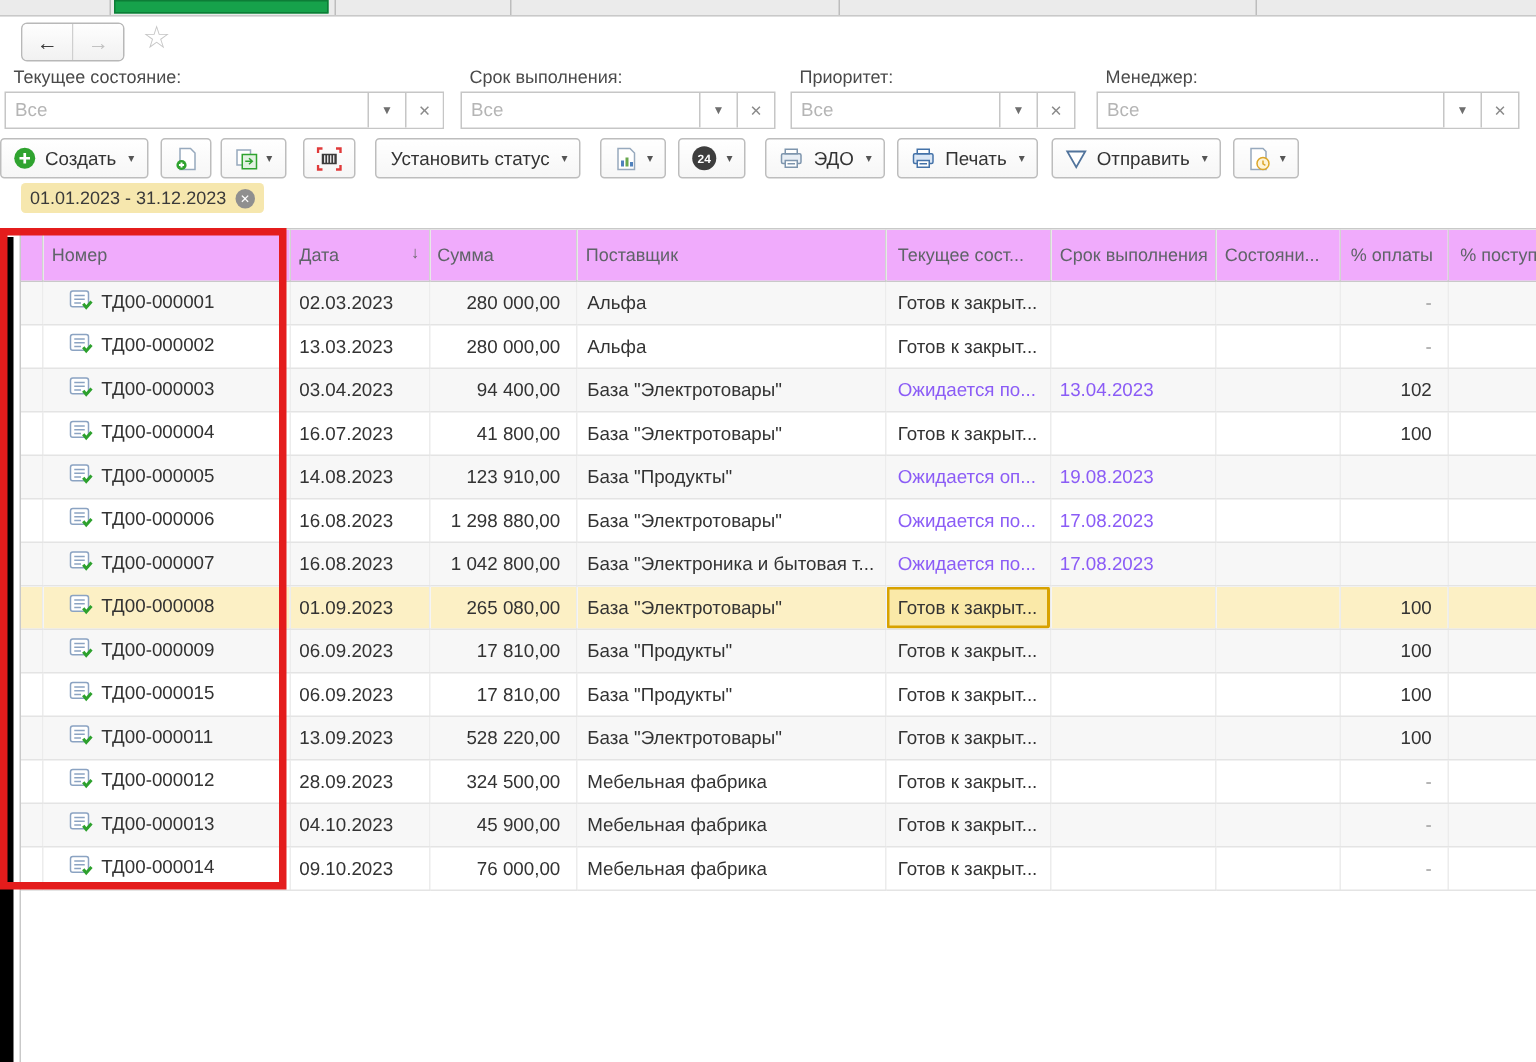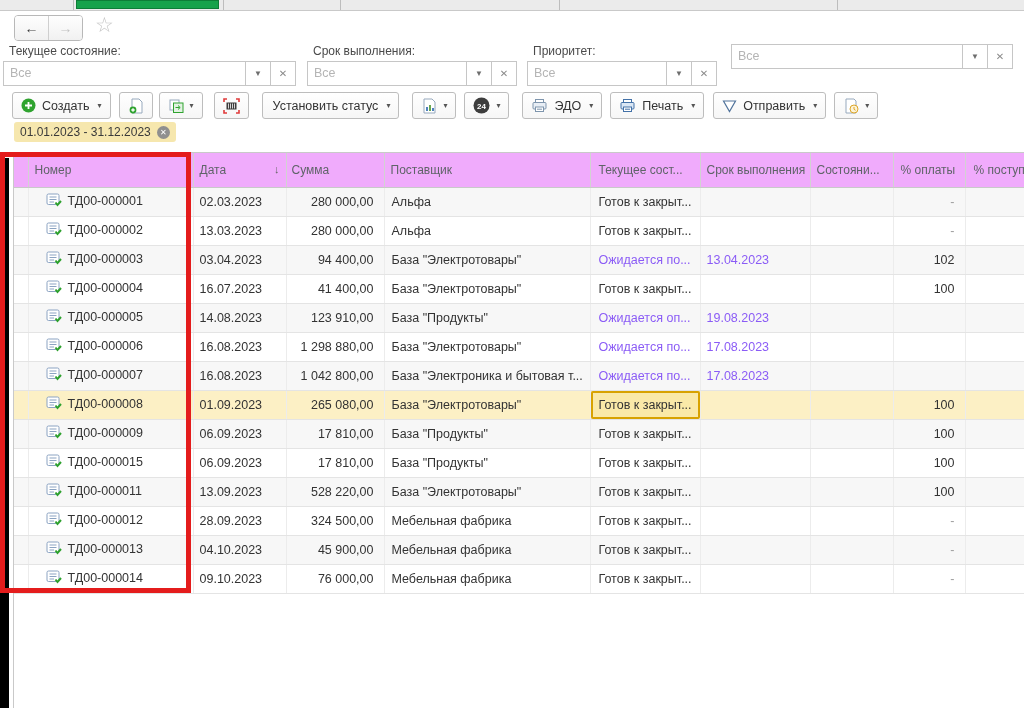--- a/index.html
+++ b/index.html
@@ -26,21 +26,21 @@
   .filter .flabel{font-size:12px;color:#4a4a4a;margin:0 0 3px 6px;height:14px;}
   .fbox{height:25px;border:1px solid #c6c6c6;background:#fff;display:flex;align-items:stretch;box-sizing:border-box;}
   .ftext{flex:1;font-size:12.5px;color:#b5b5b5;line-height:23px;padding-left:6px;overflow:hidden;white-space:nowrap;}
   .fbtn{width:24px;border-left:1px solid #c6c6c6;display:flex;align-items:center;justify-content:center;color:#6e6e6e;background:#fff;}
   .fbtn.dd{font-size:8px;}
   .fbtn.clr{font-size:10px;color:#8a8a8a;}
   .f1{width:293px;margin-right:11px;} .f2{width:210px;margin-right:10px;}
   .f3{width:190px;margin-right:14px;} .f4{width:282px;}
 
   
-  #toolbar{position:absolute;left:12px;top:92px;display:flex;align-items:center;}
+  #toolbar{position:absolute;left:0;top:92px;display:flex;align-items:center;}
   .tbtn{height:27px;border:1px solid #bdbdbd;border-radius:3px;background:linear-gradient(#ffffff,#f6f6f6);
         display:flex;align-items:center;justify-content:center;font-size:12.5px;color:#333;
         padding:0 8px;box-sizing:border-box;white-space:nowrap;}
   .tbtn .lbl{margin:0 2px 0 6px;}
   .tbtn .caret{font-size:8px;color:#555;margin-left:6px;}
   .ico{display:flex;align-items:center;}
 
   
   #period-tag{position:absolute;left:14px;top:122px;height:20px;background:#f6e7ae;border-radius:3px;
               display:flex;align-items:center;padding:0 6px;font-size:12px;color:#3a3a3a;}
@@ -115,20 +115,21 @@
     </div>
     <div class="filter f3">
       <div class="flabel">Приоритет:</div>
       <div class="fbox">
         <div class="ftext">Все</div>
         <div class="fbtn dd">▼</div>
         <div class="fbtn clr">✕</div>
       </div>
     </div>
     <div class="filter f4">
+      <div class="flabel">Менеджер:</div>
       <div class="fbox">
         <div class="ftext">Все</div>
         <div class="fbtn dd">▼</div>
         <div class="fbtn clr">✕</div>
       </div>
     </div>
   </div>
 
   <div id="toolbar">
     <div class="tbtn" style="margin-right:8px">
@@ -348,21 +349,21 @@
           <svg width="16" height="14" viewBox="0 0 16 14">
             <rect x="1" y="1" width="12" height="10.5" rx="1.5" fill="#fff" stroke="#8ba3c2"></rect>
             <line x1="3.5" y1="4" x2="10.5" y2="4" stroke="#8ba3c2"></line>
             <line x1="3.5" y1="6.5" x2="10.5" y2="6.5" stroke="#8ba3c2"></line>
             <line x1="3.5" y1="9" x2="8" y2="9" stroke="#8ba3c2"></line>
             <path d="M9.5 9.5 L11.5 12 L15 8" fill="none" stroke="#2da12d" stroke-width="2"></path>
           </svg>
         </span><span>ТД00-000004</span>
       </td>
       <td class="c2">16.07.2023</td>
-      <td class="c3">41 400,00</td>
+      <td class="c3">41 800,00</td>
       <td class="c4">База "Электротовары"</td>
       <td class="c5">Готов к закрыт...</td>
       <td class="c6 red"></td>
       <td class="c7"></td>
       <td class="c8">100</td>
       <td class="c9"></td>
     </tr>
 
     <tr class="odd">
       <td class="c0"></td>

